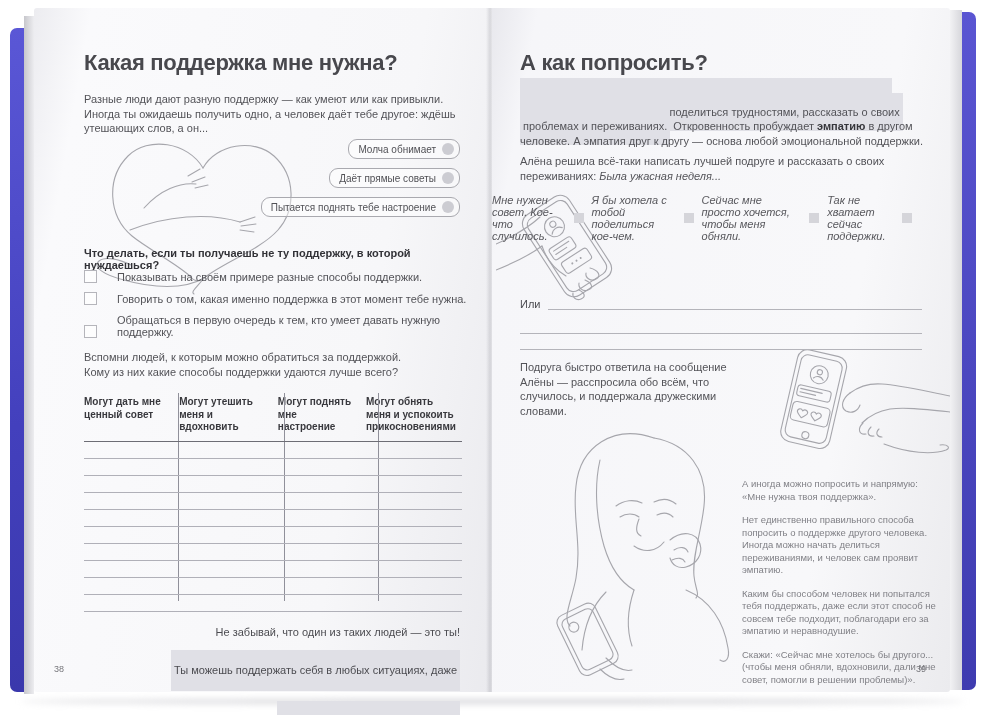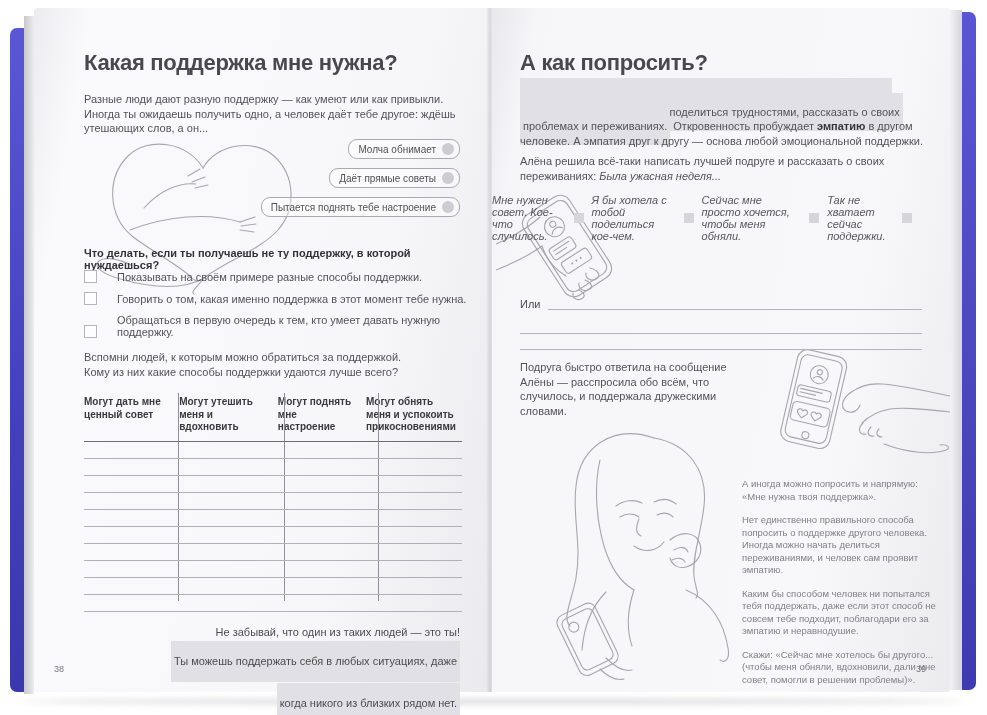--- a/index.html
+++ b/index.html
@@ -46,21 +46,21 @@
   .checkbox{width:11px;height:11px;border:1px solid #b5b5bb;background:rgba(255,255,255,.6);flex:0 0 auto;}
   .table-intro{position:absolute;left:50px;top:342px;margin:0;}
   .support-table{position:absolute;left:50px;top:385px;width:378px;height:208px;}
   .thead{display:grid;grid-template-columns:1fr 1.12fr 1fr 0.95fr;height:48px;}
   .th{font-size:10px;font-weight:bold;line-height:12.5px;color:#39393e;padding:3px 6px 0 0;}
   .thead .th + .th{padding-left:7px;}
   .tsep{position:absolute;top:0;bottom:0;width:1px;background:#90909a;}
   .trows{position:absolute;left:0;right:0;top:48px;border-top:1px solid #6d6d75;}
   .trow{height:16px;border-bottom:1px solid #b0b0b8;}
   .note{position:absolute;right:32px;top:617px;text-align:right;font-size:11px;line-height:15px;color:#4c4c51;}
-  .note .hl{display:inline-block;margin-top:1px;}
+  .note .hl{display:inline-block;margin-top:10px;}
   
   .intro-right{position:absolute;left:28px;top:82px;width:408px;margin:0;}
   .alena{position:absolute;left:28px;top:146px;width:408px;margin:0;}
   .phone1-art{position:absolute;left:4px;top:176px;}
   .options{position:absolute;right:38px;top:186px;display:flex;flex-direction:row;align-items:flex-end;gap:8px;}
   .option-row{display:flex;align-items:center;gap:9px;font-size:11px;font-style:italic;color:#57575c;}
   .option-box{width:10px;height:10px;background:#d5d5da;flex:0 0 auto;}
   .or-row{position:absolute;left:28px;top:288px;right:28px;display:flex;align-items:flex-end;gap:8px;
           font-size:11px;color:#4c4c51;}
   .wline{border-bottom:1px solid #b4b4ba;height:13px;}

